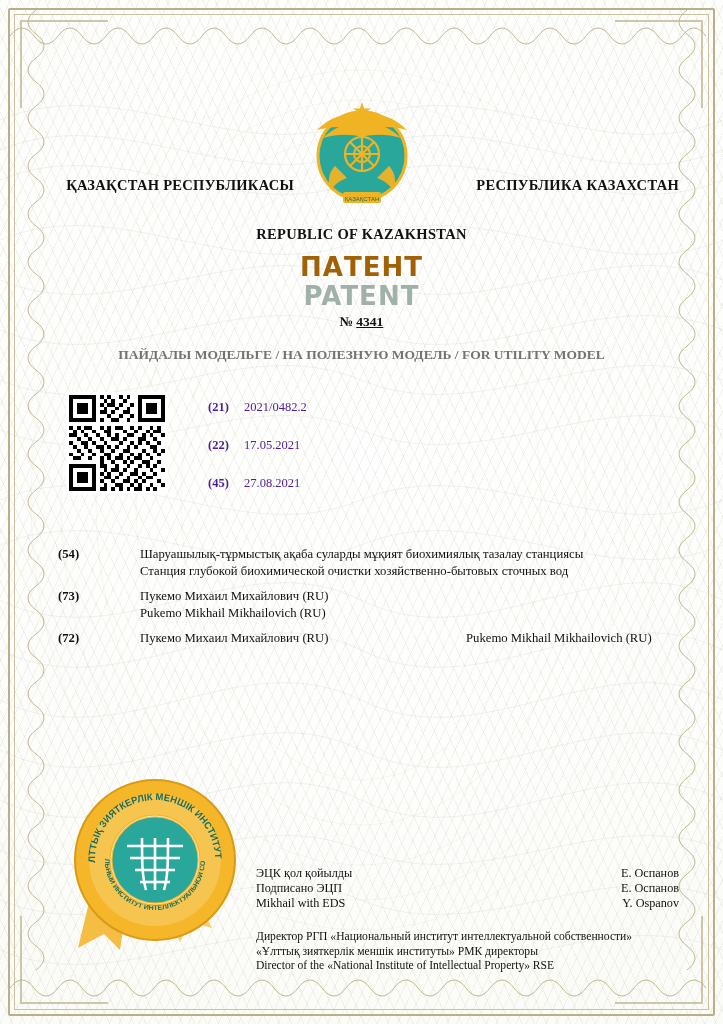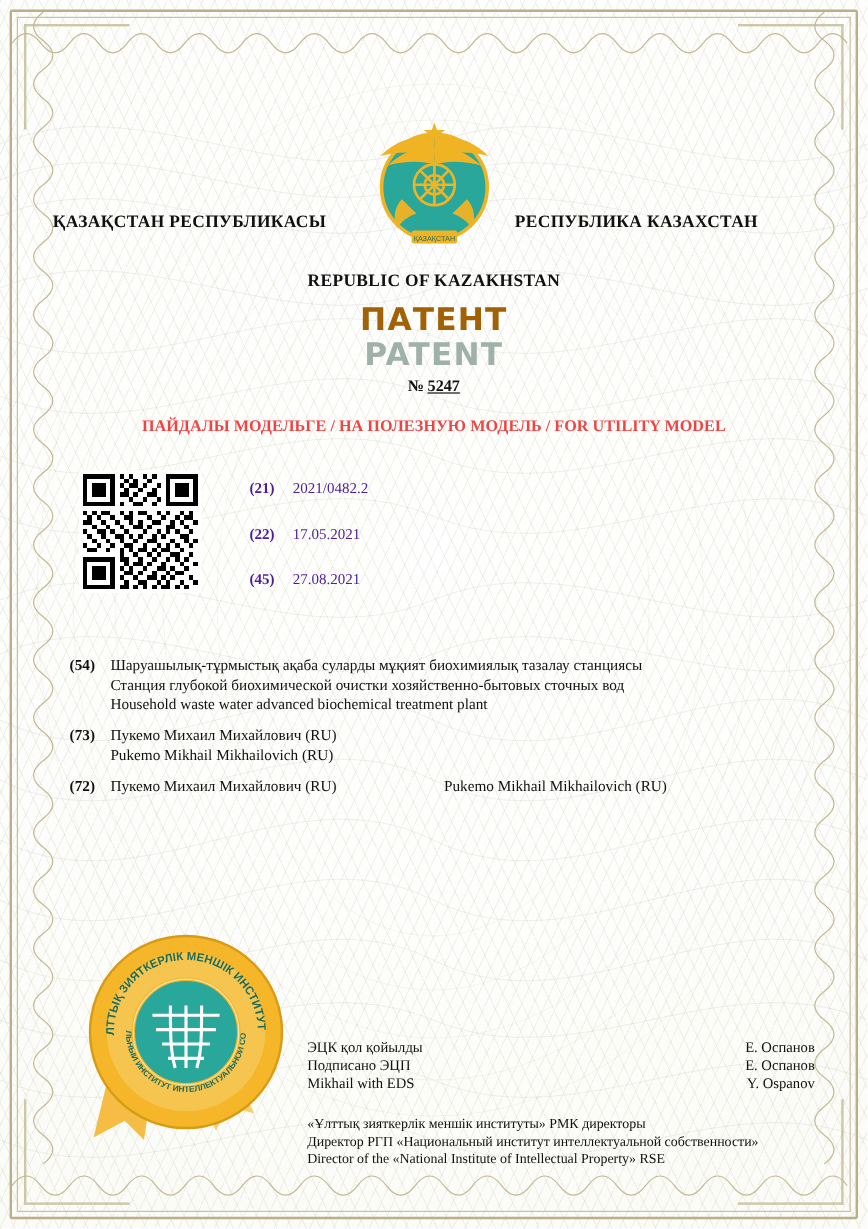--- a/index.html
+++ b/index.html
@@ -98,22 +98,22 @@
     justify-content: space-between;
     align-items: center;
   }
   .title-kz, .title-ru {
     font-size: 14.5px;
     font-weight: bold;
     letter-spacing: .3px;
     color: #111;
     white-space: nowrap;
   }
-  .title-kz { width: 250px; text-align: left; }
-  .title-ru { width: 250px; }
+  .title-kz { width: 250px; text-align: right; }
+  .title-ru { width: 250px; text-align: right; }
 
   .title-en {
     position: absolute;
     left: 0; right: 0;
     top: 226px;
     text-align: center;
     font-size: 14.5px;
     font-weight: bold;
     letter-spacing: .3px;
     color: #111;
@@ -156,21 +156,21 @@
     margin-left: 3px;
   }
 
   .kind-line {
     position: absolute;
     left: 0; right: 0;
     top: 347px;
     text-align: center;
     font-size: 13.5px;
     font-weight: bold;
-    color: #ef4444;
+    color: #737373;
   }
 
   
   .qr {
     position: absolute;
     left: 66px;
     top: 392px;
     width: 102px;
     height: 102px;
     background: #fff;
@@ -217,21 +217,21 @@
     margin-bottom: 9px;
   }
   .inid-code {
     font-weight: bold;
     width: 34px;
     flex: none;
   }
   .inid-lines {
     flex: 1;
   }
-  .inid-lines div { white-space: nowrap; }
+  .inid-lines div { white-space: nowrap; margin-left: 48px; }
   .inid-inline {
     display: flex;
   }
   .inid-inline .left { width: 278px; }
 
   
   .seal {
     position: absolute;
     left: 62px;
     top: 772px;
@@ -345,21 +345,21 @@
     <div class="title-row">
       <div class="title-kz">ҚАЗАҚСТАН РЕСПУБЛИКАСЫ</div>
       <div class="title-ru">РЕСПУБЛИКА КАЗАХСТАН</div>
     </div>
     <div class="title-en">REPUBLIC OF KAZAKHSTAN</div>
 
     <div class="patent-kz">ПАТЕНТ</div>
     <div class="patent-en">PATENT</div>
 
     <div class="number-line">
-      <span>№</span><span class="num">5247</span>
+      <span>№</span><span class="num">4341</span>
     </div>
 
     <div class="kind-line">ПАЙДАЛЫ МОДЕЛЬГЕ / НА ПОЛЕЗНУЮ МОДЕЛЬ / FOR UTILITY MODEL</div>
 
     <div class="qr">
       <svg width="96" height="96" viewBox="0 0 25 25" shape-rendering="crispEdges">
         <rect width="25" height="25" fill="#fff"></rect>
         <g fill="#000">
           <rect x="0" y="0" width="7" height="1"></rect>
             <rect x="0" y="6" width="7" height="1"></rect>
@@ -542,21 +542,20 @@
       </div>
     </div>
 
     <div class="inid-block">
 
       <div class="inid-item">
         <span class="inid-code">(54)</span>
         <div class="inid-lines">
           <div>Шаруашылық-тұрмыстық ақаба суларды мұқият биохимиялық тазалау станциясы</div>
           <div>Станция глубокой биохимической очистки хозяйственно-бытовых сточных вод</div>
-          <div>Household waste water advanced biochemical treatment plant</div>
         </div>
       </div>
 
       <div class="inid-item">
         <span class="inid-code">(73)</span>
         <div class="inid-lines">
           <div>Пукемо Михаил Михайлович (RU)</div>
           <div>Pukemo Mikhail Mikhailovich (RU)</div>
         </div>
       </div>
@@ -614,22 +613,22 @@
         <span>Подписано ЭЦП</span>
         <span class="r">Е. Оспанов</span>
       </div>
       <div class="sign-row">
         <span>Mikhail with EDS</span>
         <span class="r">Y. Ospanov</span>
       </div>
     </div>
 
     <div class="footer-block">
+      <div>Директор РГП «Национальный институт интеллектуальной собственности»</div>
       <div>«Ұлттық зияткерлік меншік институты» РМК директоры</div>
-      <div>Директор РГП «Национальный институт интеллектуальной собственности»</div>
       <div>Director of the «National Institute of Intellectual Property» RSE</div>
     </div>
 
   </div>
 
   <div class="corner-orn corner-tl"></div>
   <div class="corner-orn corner-tr"></div>
   <div class="corner-orn corner-bl"></div>
   <div class="corner-orn corner-br"></div>
 

